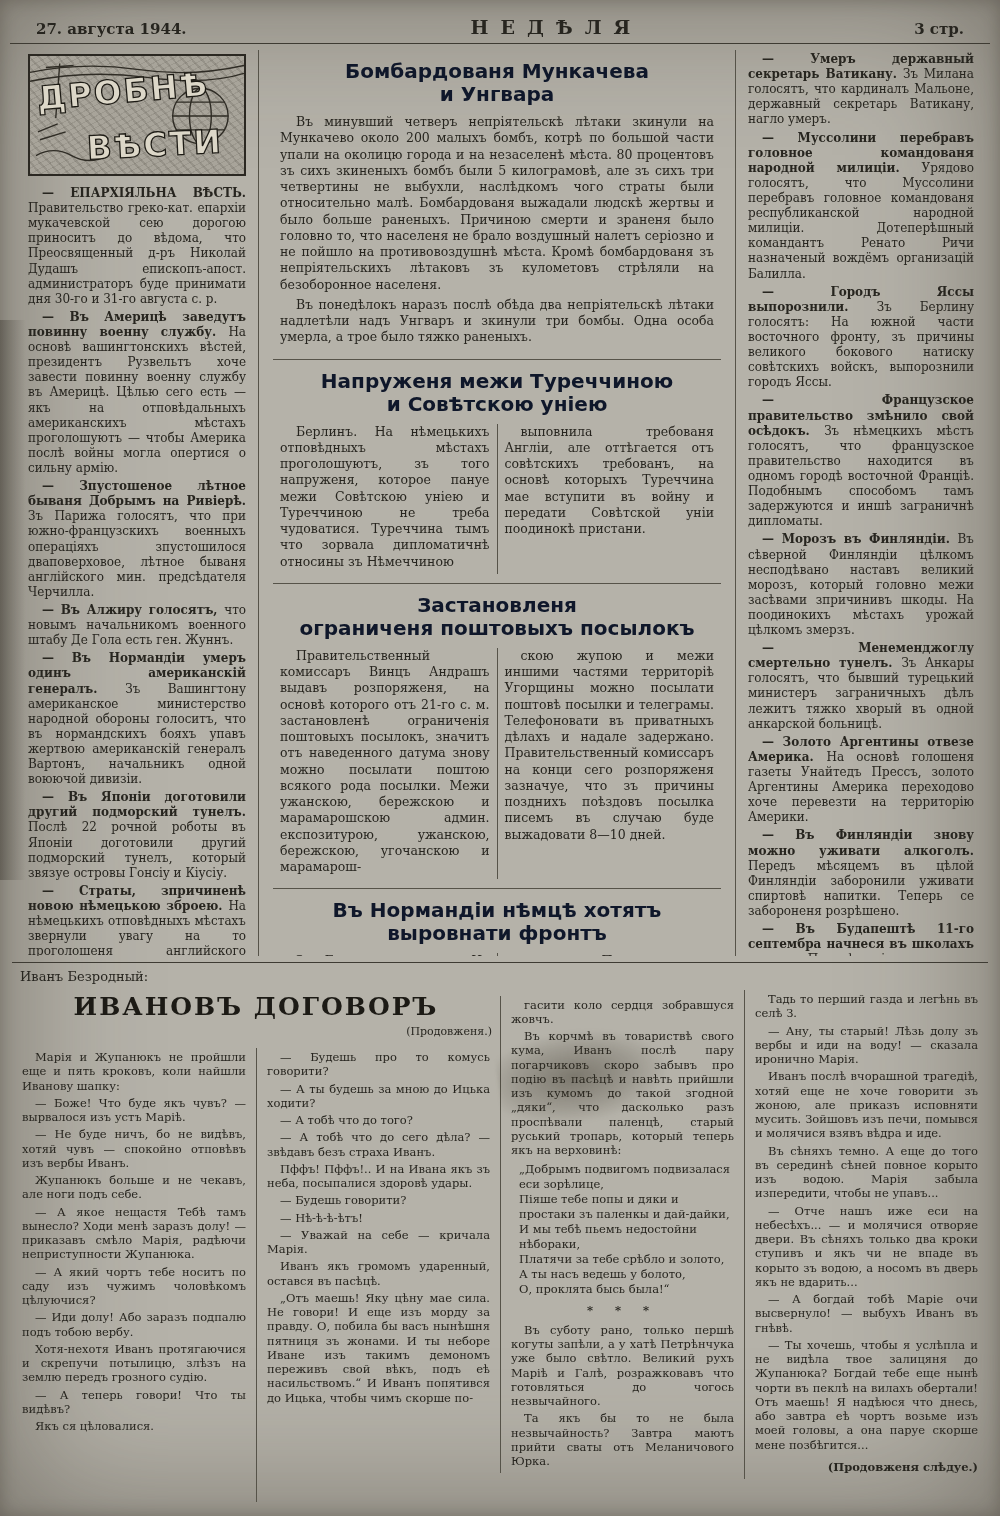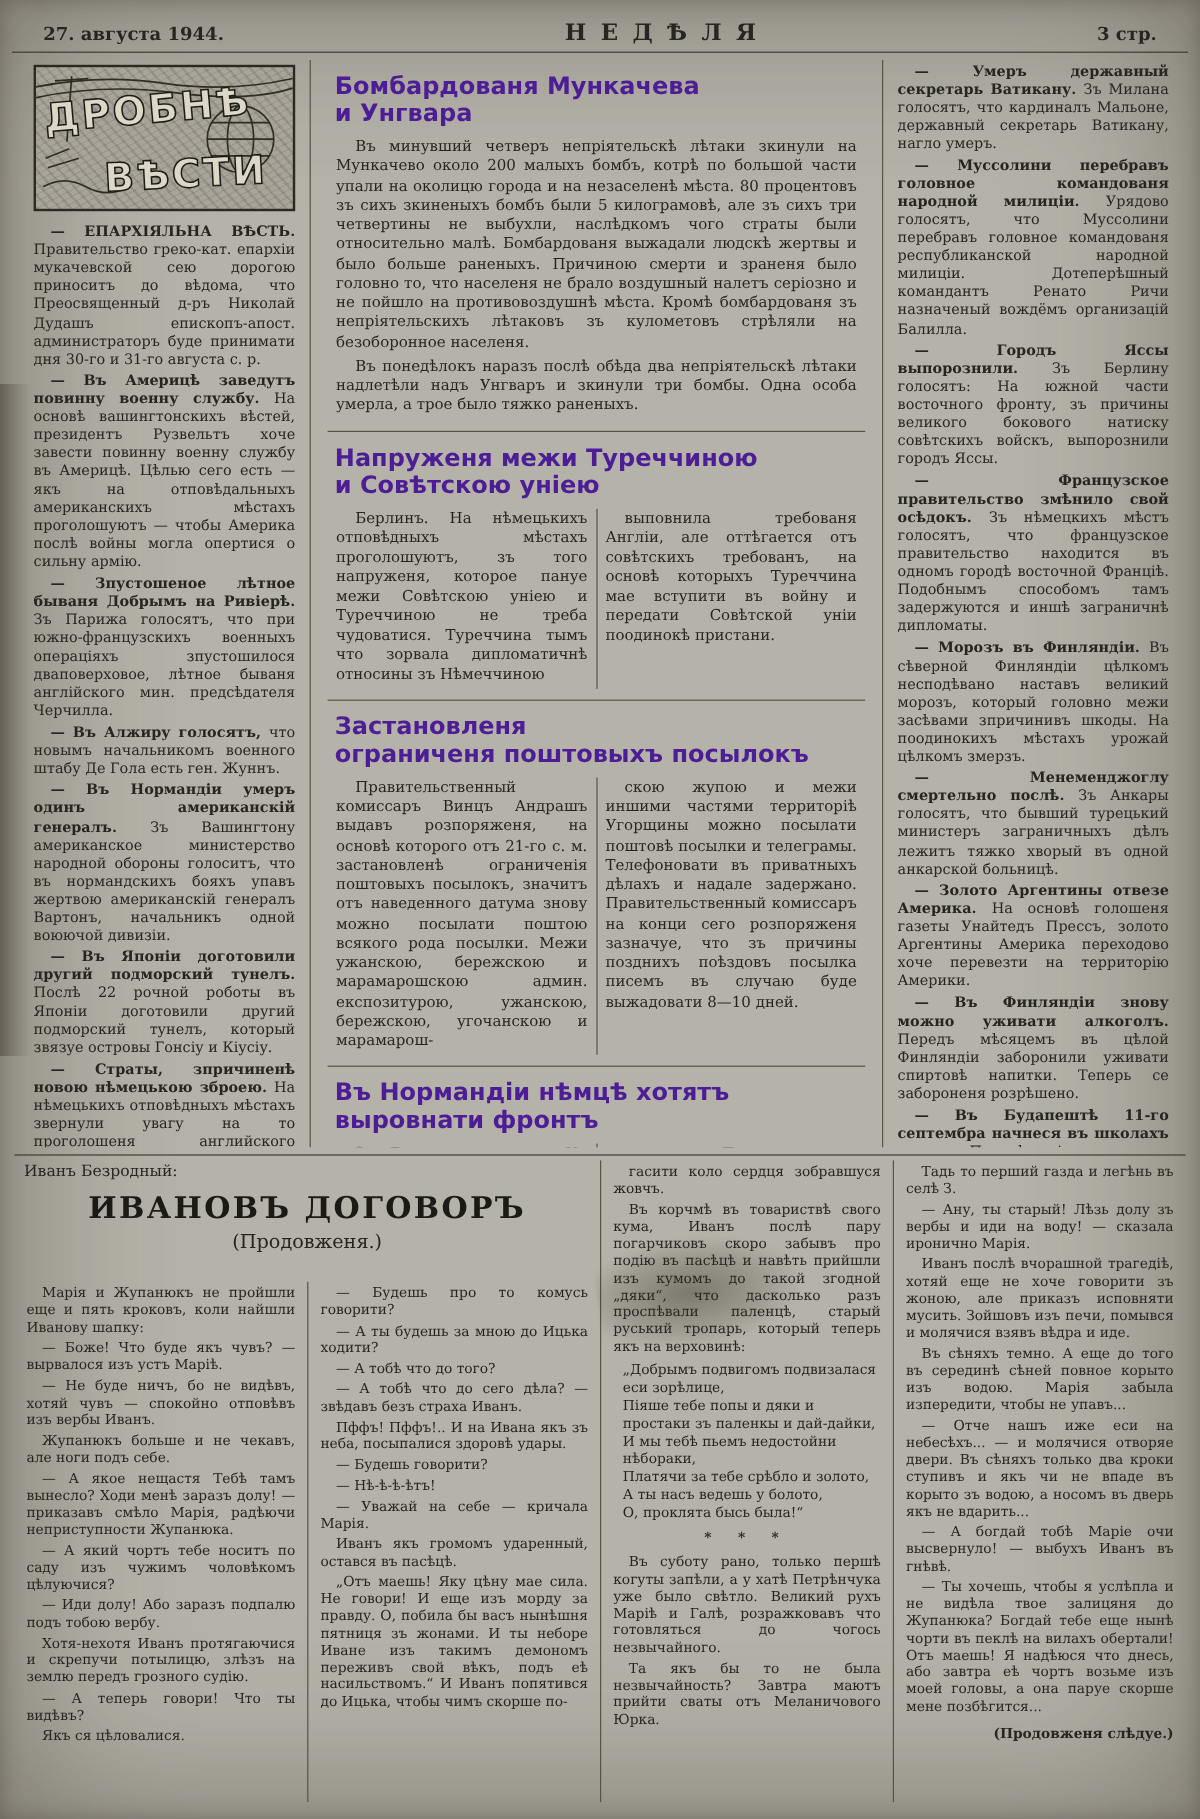--- a/index.html
+++ b/index.html
@@ -32,36 +32,36 @@
       repeating-linear-gradient(48deg, rgba(42,38,30,.14) 0 2px, rgba(0,0,0,0) 2px 7px),
       repeating-linear-gradient(-28deg, rgba(42,38,30,.10) 0 1px, rgba(0,0,0,0) 1px 5px);
   }
   .logo-box svg{display:block;width:100%;height:100%;}
   .logo-word{font-family:"DejaVu Sans","Liberation Sans",sans-serif;font-weight:bold;
     font-size:33px;fill:#dcd7c8;stroke:#1d1b15;stroke-width:1.3px;letter-spacing:2px;}
   
   .article + .article{border-top:1px solid #565349;margin-top:9px;}
   .article-title{
     font-family:"DejaVu Sans","Liberation Sans",sans-serif;font-weight:bold;
-    font-size:20px;line-height:1.15;text-align:left;margin:10px 6px 8px 6px;
-    white-space:pre-line;color:#4c1d95;
+    font-size:20px;line-height:1.15;text-align:center;margin:10px 6px 8px 6px;
+    white-space:pre-line;color:#0f172a;
   }
   .article-body{display:flex;}
   .article-col{flex:1;padding:0 7px;}
   .article-body.cols-2 .article-col + .article-col{border-left:1px solid #565349;}
   .article-col p{margin:0 0 4px 0;font-size:12.5px;line-height:1.3;text-align:justify;text-indent:16px;}
   
   .story{display:flex;height:540px;margin:6px 12px 0 12px;border-top:1px solid #3e3b33;
     padding-top:4px;box-sizing:border-box;overflow:hidden;}
   .story-left{width:488px;display:flex;flex-direction:column;}
-  .story-right{flex:1;display:flex;}
+  .story-right{flex:1;display:flex;align-items:center;}
   .story-head{padding:2px 8px 4px 8px;}
   .byline{font-weight:normal;font-size:13px;margin:0;}
   .story-title{font-size:25px;font-weight:bold;letter-spacing:2px;text-align:center;margin:8px 0 4px 0;color:#1c1a15;}
-  .story-subtitle{text-align:center;font-size:16px;margin:0 0 20px 0;}
+  .story-subtitle{text-align:right;font-size:11px;margin:0 0 6px 0;}
   .story-cols{display:flex;flex:1;overflow:hidden;}
   .story-col{width:50%;box-sizing:border-box;padding:2px 10px;overflow:hidden;}
   .story-col + .story-col{border-left:1px solid #565349;}
   .story-right .story-col{border-left:1px solid #565349;}
   .story-col p{margin:0 0 3px 0;font-size:11.5px;line-height:1.24;text-align:justify;text-indent:13px;}
   .story-col p.poem{white-space:pre-line;text-indent:0;text-align:left;
     margin:5px 0 5px 8px;line-height:1.3;}
   .story-col p.stars{text-align:center;text-indent:0;letter-spacing:9px;font-weight:bold;margin:6px 0;}
   .story-col p.ending{text-align:right;text-indent:0;font-weight:bold;margin-top:8px;}
   
@@ -163,21 +163,21 @@
         </article>
       </section>
 
     <section class="col col-right">
       <div class="news-list">
           <p><b class="lead">— Умеръ державный секретарь Ватикану. </b>Зъ Милана голосятъ, что кардиналъ Мальоне, державный секретарь Ватикану, нагло умеръ.</p>
           <p><b class="lead">— Муссолини перебравъ головное командованя народной милиціи. </b>Урядово голосятъ, что Муссолини перебравъ головное командованя республиканской народной милиціи. Дотеперѣшный командантъ Ренато Ричи назначеный вождёмъ организацій Балилла.</p>
           <p><b class="lead">— Городъ Яссы выпорознили. </b>Зъ Берлину голосятъ: На южной части восточного фронту, зъ причины великого бокового натиску совѣтскихъ войскъ, выпорознили городъ Яссы.</p>
           <p><b class="lead">— Французское правительство змѣнило свой осѣдокъ. </b>Зъ нѣмецкихъ мѣстъ голосятъ, что французское правительство находится въ одномъ городѣ восточной Франціѣ. Подобнымъ способомъ тамъ задержуются и иншѣ заграничнѣ дипломаты.</p>
           <p><b class="lead">— Морозъ въ Финляндіи. </b>Въ сѣверной Финляндіи цѣлкомъ несподѣвано наставъ великий морозъ, который головно межи засѣвами зпричинивъ шкоды. На поодинокихъ мѣстахъ урожай цѣлкомъ змерзъ.</p>
-          <p><b class="lead">— Менеменджоглу смертельно послѣ. </b>Зъ Анкары голосятъ, что бывший турецький министеръ заграничныхъ дѣлъ лежитъ тяжко хворый въ одной анкарской больницѣ.</p>
+          <p><b class="lead">— Менеменджоглу смертельно тунелъ. </b>Зъ Анкары голосятъ, что бывший турецький министеръ заграничныхъ дѣлъ лежитъ тяжко хворый въ одной анкарской больницѣ.</p>
           <p><b class="lead">— Золото Аргентины отвезе Америка. </b>На основѣ голошеня газеты Унайтедъ Прессъ, золото Аргентины Америка переходово хоче перевезти на территорію Америки.</p>
           <p><b class="lead">— Въ Финляндіи знову можно уживати алкоголъ. </b>Передъ мѣсяцемъ въ цѣлой Финляндіи заборонили уживати спиртовѣ напитки. Теперь се забороненя розрѣшено.</p>
           <p><b class="lead">— Въ Будапештѣ 11-го септембра начнеся въ школахъ наука. </b>По рѣшенію головного директора будапештянскихъ школъ, всѣ народнѣ и середнѣ школы въ Будапештѣ маютъ начатися найскорше 11-го септембра.</p>
         </div>
     </section>
 
   </main>
 
   <section class="story">
     <div class="story-left">

